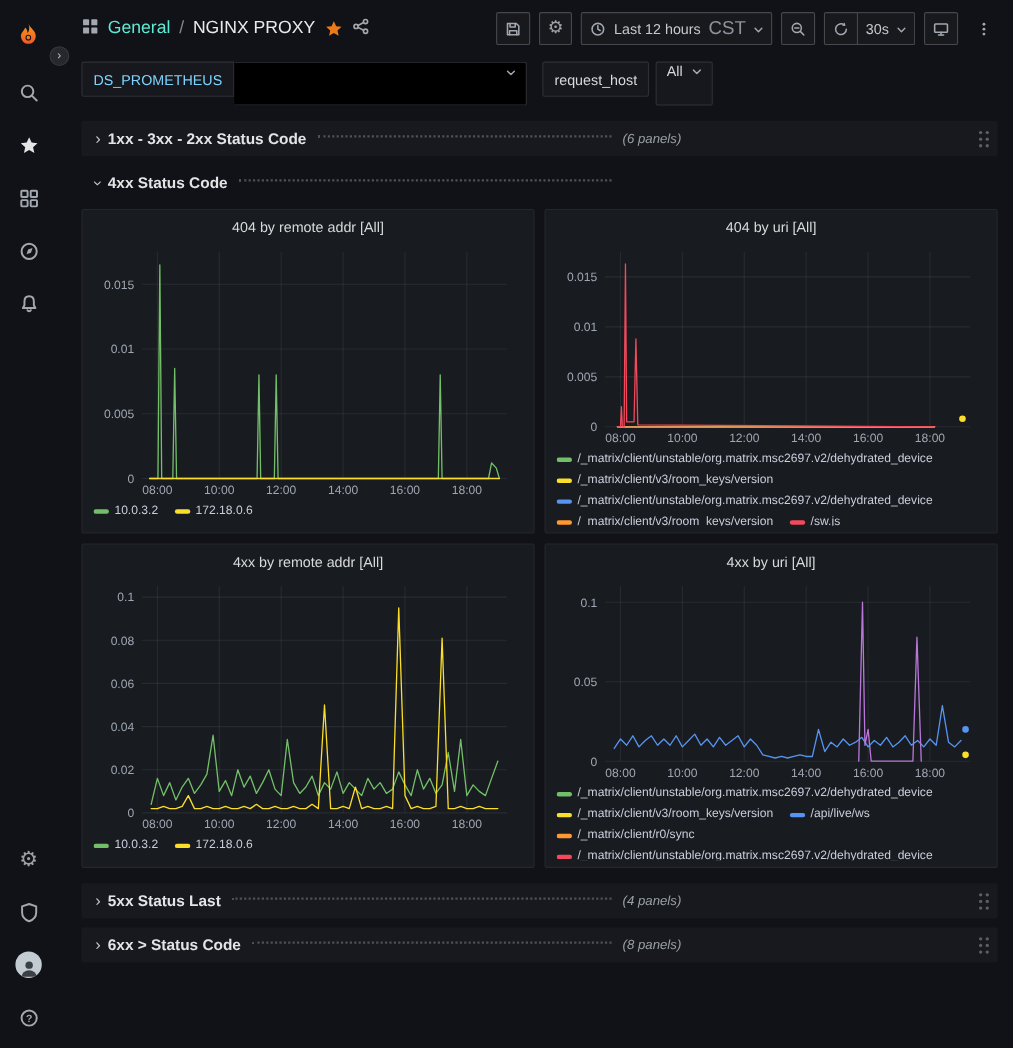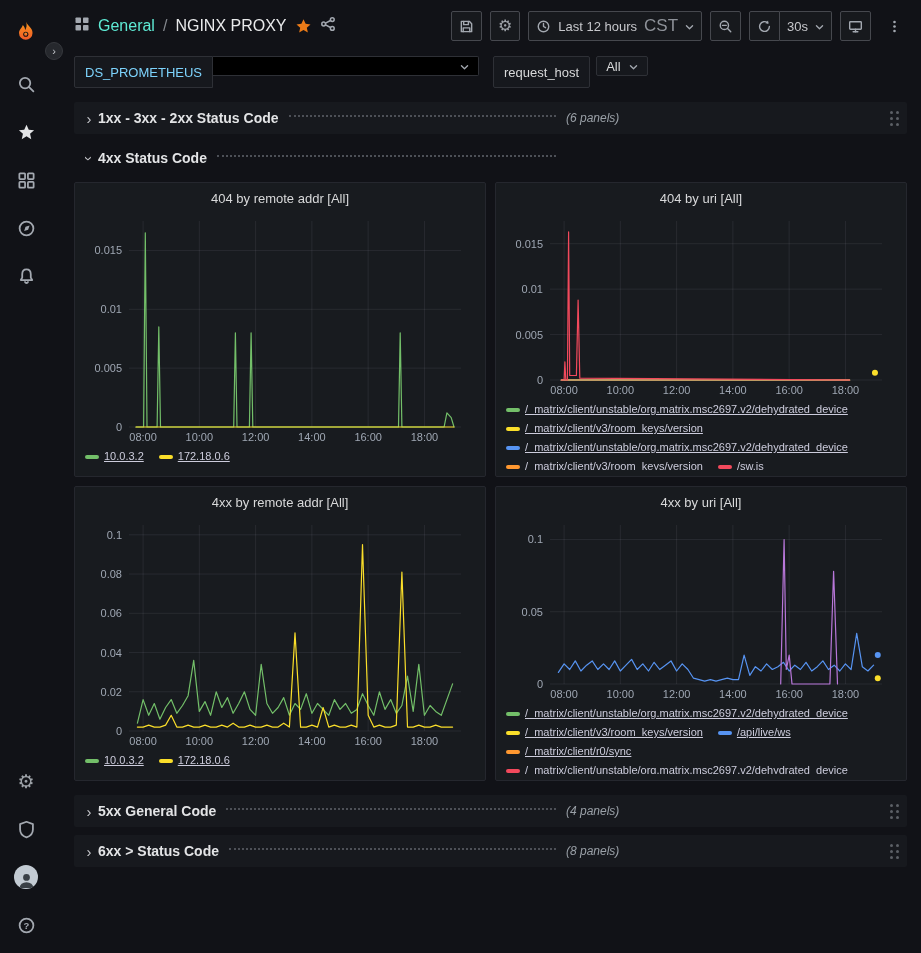--- a/index.html
+++ b/index.html
@@ -55,22 +55,22 @@
   
   .submenu { display: flex; align-items: center; gap: 14px; padding: 4px 12px 10px 22px; flex: 0 0 auto; }
   .vargroup { display: flex; align-items: stretch; }
   .varlabel {
     height: 32px; display: flex; align-items: center; padding: 0 10px;
     background: #16181d; border: 1px solid #2e3036; color: #7dd3fc;
     font-size: 13px; font-weight: 500; border-radius: 2px 0 0 2px; cursor: pointer; white-space: nowrap;
   }
   .varlabel.plainlabel { color: #d8d9da; border-radius: 2px; }
   .varvalue {
-    height: 20px; width: 266px; background: #000; border: 1px solid #2e3036; border-left: none;
-    display: flex; align-items: center; justify-content: flex-end; padding: 0 9px;
+    height: 40px; width: 266px; background: #000; border: 1px solid #2e3036; border-left: none;
+    display: flex; justify-content: flex-end; padding: 0 9px;
     border-radius: 0 2px 2px 0; cursor: pointer;
   }
   .varvalue.small { width: auto; min-width: 52px; background: #16181d; justify-content: space-between; gap: 8px; color: #d8d9da; font-size: 13px; border-left: 1px solid #2e3036; margin-left: 6px; border-radius: 2px; }
   
   .content { padding: 4px 14px 0 22px; flex: 1; overflow: hidden; }
   .row-head { display: flex; align-items: center; height: 32px; margin-bottom: 8px; padding: 0 8px 0 6px; cursor: pointer; }
   .row-head.collapsed { background: #17191e; border-radius: 2px; }
   .row-left { flex: 0 0 auto; width: 486px; display: flex; align-items: center; }
   .chev { color: #c7c8cc; font-size: 15px; width: 18px; display: inline-flex; justify-content: center; }
   .chev.open { transform: rotate(90deg); }
@@ -88,21 +88,21 @@
   }
   .panel-title { height: 30px; flex: 0 0 auto; display: flex; align-items: center; justify-content: center; font-size: 13px; font-weight: 500; color: #d8d9da; cursor: pointer; }
   .chart-area { flex: 1; min-height: 0; position: relative; cursor: crosshair; }
   .chart-area svg { position: absolute; left: 0; top: 0; }
   .legend {
     flex: 0 0 auto; overflow: hidden; display: flex; flex-wrap: wrap; column-gap: 15px;
     align-content: flex-start; font-size: 11px; color: #ccccdc; line-height: 19px; padding-top: 2px;
   }
   .legend-short { height: 25px; }
   .legend-tall { height: 72px; }
-  .legend-item { display: inline-flex; align-items: center; gap: 5px; white-space: nowrap; cursor: pointer; text-decoration: underline; }
+  .legend-item { display: inline-flex; align-items: center; gap: 5px; white-space: nowrap; cursor: pointer; }
   .swatch { width: 14px; height: 4px; border-radius: 2px; display: inline-block; flex: 0 0 auto; }
   .icon-stroke { stroke: #a3a8b0; fill: none; stroke-width: 1.5; stroke-linecap: round; stroke-linejoin: round; }
   .icon-fill { fill: #a3a8b0; }
 </style>
 </head>
 <body>
 
 <nav class="sidebar">
   <div class="logo-wrap">
     <svg width="28" height="28" viewBox="0 0 24 24">
@@ -518,21 +518,21 @@
               <span class="swatch" style="background: rgb(242, 73, 92);"></span>
               <span>/_matrix/client/unstable/org.matrix.msc2697.v2/dehydrated_device</span>
             </span>
           </div>
       </div>
     </div>
 
     <div class="row-head collapsed">
       <div class="row-left">
         <span class="chev">›</span>
-        <span class="row-title">5xx General Code</span>
+        <span class="row-title">5xx Status Last</span>
         <span class="leader"></span>
       </div>
       <span class="row-count">(4 panels)</span>
       <span class="row-spacer"></span>
       <span class="dots-handle">
           <i></i>
           <i></i>
           <i></i>
           <i></i>
           <i></i>

